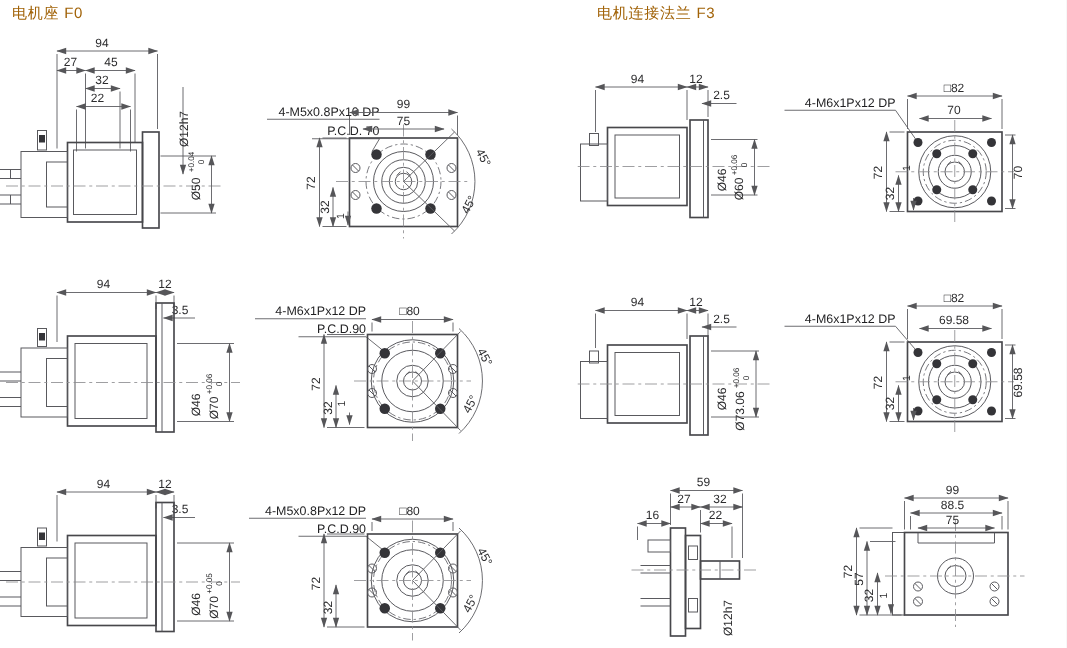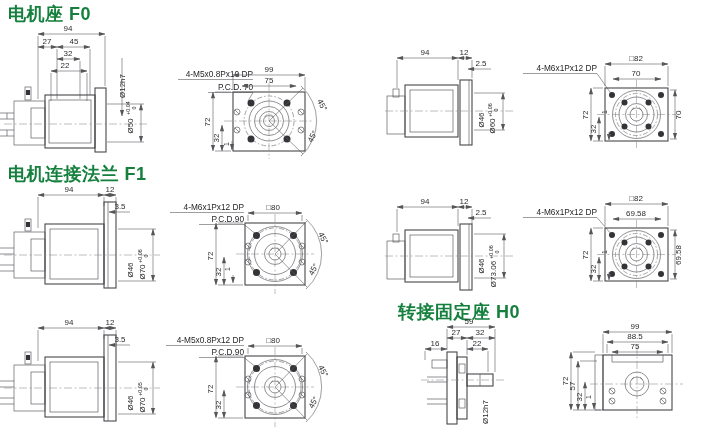--- a/index.html
+++ b/index.html
@@ -1,19 +1,19 @@
 <!DOCTYPE html>
 <html><head>
 <meta charset="utf-8">
 <style>
   html,body{margin:0;padding:0;background:#f2f2f2;}
   .sheet{position:relative;width:711px;height:432px;background:#ffffff;overflow:hidden;
          font-family:"Liberation Sans",sans-serif;}
   .panel{position:absolute;}
-  .panel h3{position:absolute;margin:0;font-size:18px;font-weight:bold;color:#15803d;
+  .panel h3{position:absolute;margin:0;font-size:10px;font-weight:normal;color:#a16207;
             letter-spacing:.5px;white-space:nowrap;}
   .panel svg{position:absolute;left:0;top:0;}
   
   .o{stroke:#47474b;stroke-width:1.1;fill:none}
   .i{stroke:#55555a;stroke-width:.65;fill:none}
   .d{stroke:#5c5c61;stroke-width:.6;fill:none}
   .c{stroke:#8a8a8e;stroke-width:.55;fill:none;stroke-dasharray:8 2.5 2 2.5}
   .dc{stroke:#6a6a6f;stroke-width:.6;fill:none;stroke-dasharray:5 2 1.5 2}
   .b{fill:#343438;stroke:none}
   text.s{font-size:8px;fill:#2c2c2e;font-family:"Liberation Sans",sans-serif}
@@ -122,20 +122,21 @@
       <path class="d" d="M301,86 A47,47 0 0 1 301,156"></path>
       <line class="d" x1="269" y1="121" x2="303" y2="88"></line>
           <line class="d" x1="269" y1="121" x2="303" y2="154"></line>
       <text class="s" transform="translate(317,101) rotate(62)">45°</text>
       <text class="s" transform="translate(312,143) rotate(-62)">45°</text>
     </g>
   </svg>
 </div>
 
 <div class="panel" id="p-f3" style="left:385px;top:0;width:326px;height:162px">
+  <h3 style="left:13px;top:2px">电机连接法兰 F3</h3>
   <svg width="326" height="162" viewBox="0 0 326 162">
     <defs>
           <marker id="m1" viewBox="0 0 8 8" markerWidth="7" markerHeight="7" refX="7.5" refY="4" orient="auto-start-reverse" markerUnits="userSpaceOnUse">
             <path d="M8 4 L0.5 1.6 L0.5 6.4 Z" fill="#565659"></path>
           </marker>
         </defs>
     <g>
       <line class="d" x1="12" y1="58" x2="73" y2="58" marker-start="url(#m1)" marker-end="url(#m1)"></line>
       <text class="s" x="40" y="55" text-anchor="middle">94</text>
       <line class="d" x1="73" y1="58" x2="87" y2="58" marker-start="url(#m1)" marker-end="url(#m1)"></line>
@@ -200,21 +201,20 @@
       <text class="s7" transform="rotate(-90 221.5 112)" x="221.5" y="112" text-anchor="middle">1</text>
       <line class="d" x1="290" y1="90" x2="290" y2="139" marker-start="url(#m1)" marker-end="url(#m1)"></line>
       <line class="d" x1="285" y1="90" x2="292" y2="90"></line>
           <line class="d" x1="285" y1="139" x2="292" y2="139"></line>
       <text class="s" transform="rotate(-90 296 115)" x="296" y="115" text-anchor="middle">70</text>
     </g>
   </svg>
 </div>
 
 <div class="panel" id="p-f1" style="left:0;top:162px;width:385px;height:138px">
-  <h3 style="left:8px;top:0">电机连接法兰 F1</h3>
   <svg width="385" height="138" viewBox="0 0 385 138">
     <defs>
           <marker id="m2" viewBox="0 0 8 8" markerWidth="7" markerHeight="7" refX="7.5" refY="4" orient="auto-start-reverse" markerUnits="userSpaceOnUse">
             <path d="M8 4 L0.5 1.6 L0.5 6.4 Z" fill="#565659"></path>
           </marker>
         </defs>
     <g>
       <line class="d" x1="38" y1="33" x2="104" y2="33" marker-start="url(#m2)" marker-end="url(#m2)"></line>
       <text class="s" x="69" y="30" text-anchor="middle">94</text>
       <line class="d" x1="104" y1="33" x2="116" y2="33" marker-start="url(#m2)" marker-end="url(#m2)"></line>
@@ -455,21 +455,20 @@
       <path class="d" d="M306,52 A47,47 0 0 1 306,122"></path>
       <line class="d" x1="275" y1="87" x2="307" y2="54"></line>
           <line class="d" x1="275" y1="87" x2="307" y2="120"></line>
       <text class="s" transform="translate(318,67) rotate(62)">45°</text>
       <text class="s" transform="translate(313,109) rotate(-62)">45°</text>
     </g>
   </svg>
 </div>
 
 <div class="panel" id="p-h0" style="left:385px;top:300px;width:326px;height:132px">
-  <h3 style="left:13px;top:0">转接固定座 H0</h3>
   <svg width="326" height="132" viewBox="0 0 326 132">
     <defs>
           <marker id="m5" viewBox="0 0 8 8" markerWidth="7" markerHeight="7" refX="7.5" refY="4" orient="auto-start-reverse" markerUnits="userSpaceOnUse">
             <path d="M8 4 L0.5 1.6 L0.5 6.4 Z" fill="#565659"></path>
           </marker>
         </defs>
     <g>
       <line class="d" x1="62" y1="27" x2="110" y2="27" marker-start="url(#m5)" marker-end="url(#m5)"></line>
       <text class="s" x="84" y="24" text-anchor="middle">59</text>
       <line class="d" x1="62" y1="29" x2="62" y2="50"></line>

